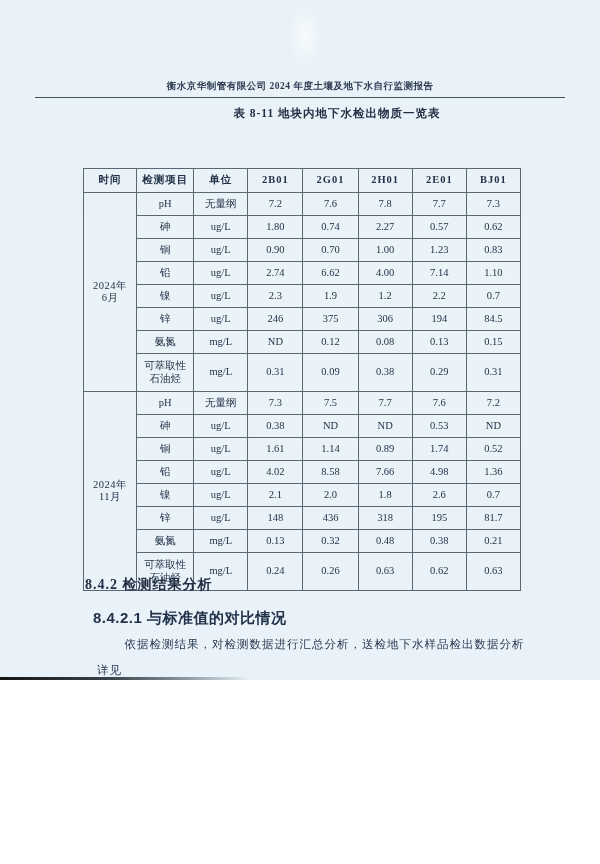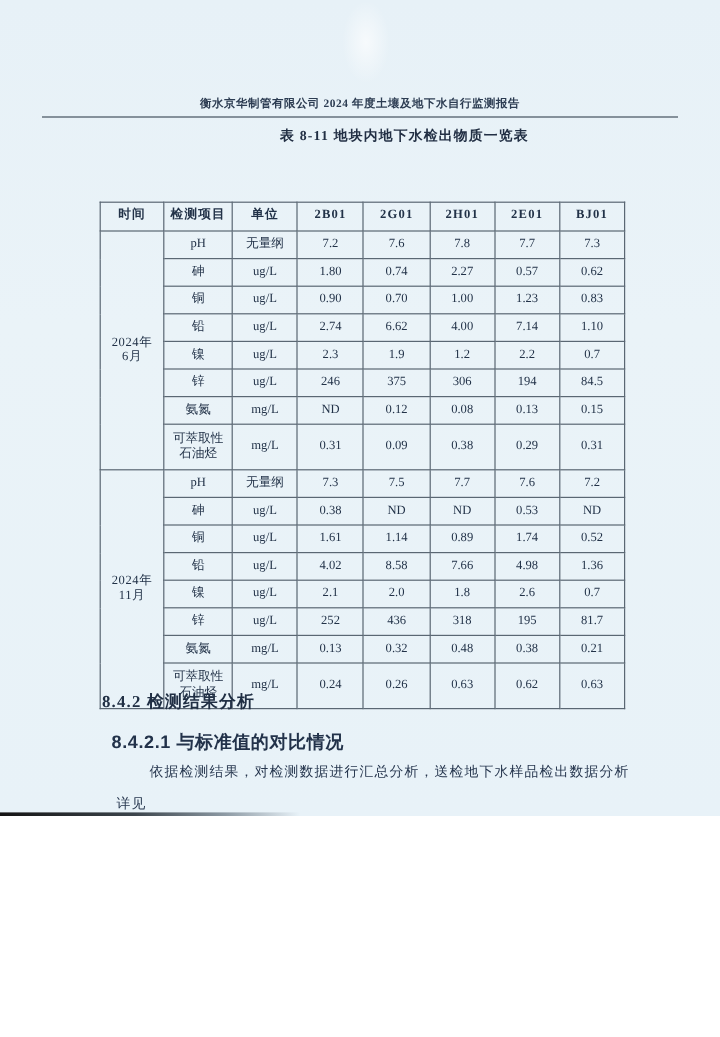--- a/index.html
+++ b/index.html
@@ -248,21 +248,21 @@
           <td class="unit-cell">ug/L</td>
           <td class="value-cell">2.1</td>
           <td class="value-cell">2.0</td>
           <td class="value-cell">1.8</td>
           <td class="value-cell">2.6</td>
           <td class="value-cell">0.7</td>
         </tr>
         <tr>
           <td class="item-cell">锌</td>
           <td class="unit-cell">ug/L</td>
-          <td class="value-cell">252</td>
+          <td class="value-cell">148</td>
           <td class="value-cell">436</td>
           <td class="value-cell">318</td>
           <td class="value-cell">195</td>
           <td class="value-cell">81.7</td>
         </tr>
         <tr>
           <td class="item-cell">氨氮</td>
           <td class="unit-cell">mg/L</td>
           <td class="value-cell">0.13</td>
           <td class="value-cell">0.32</td>

